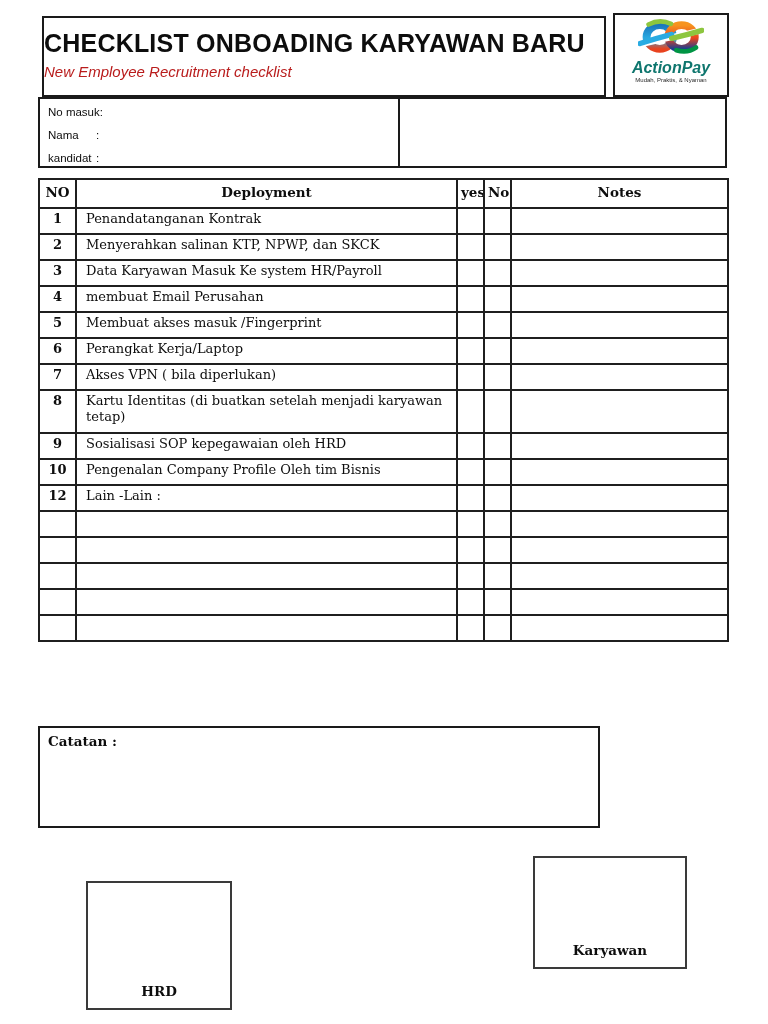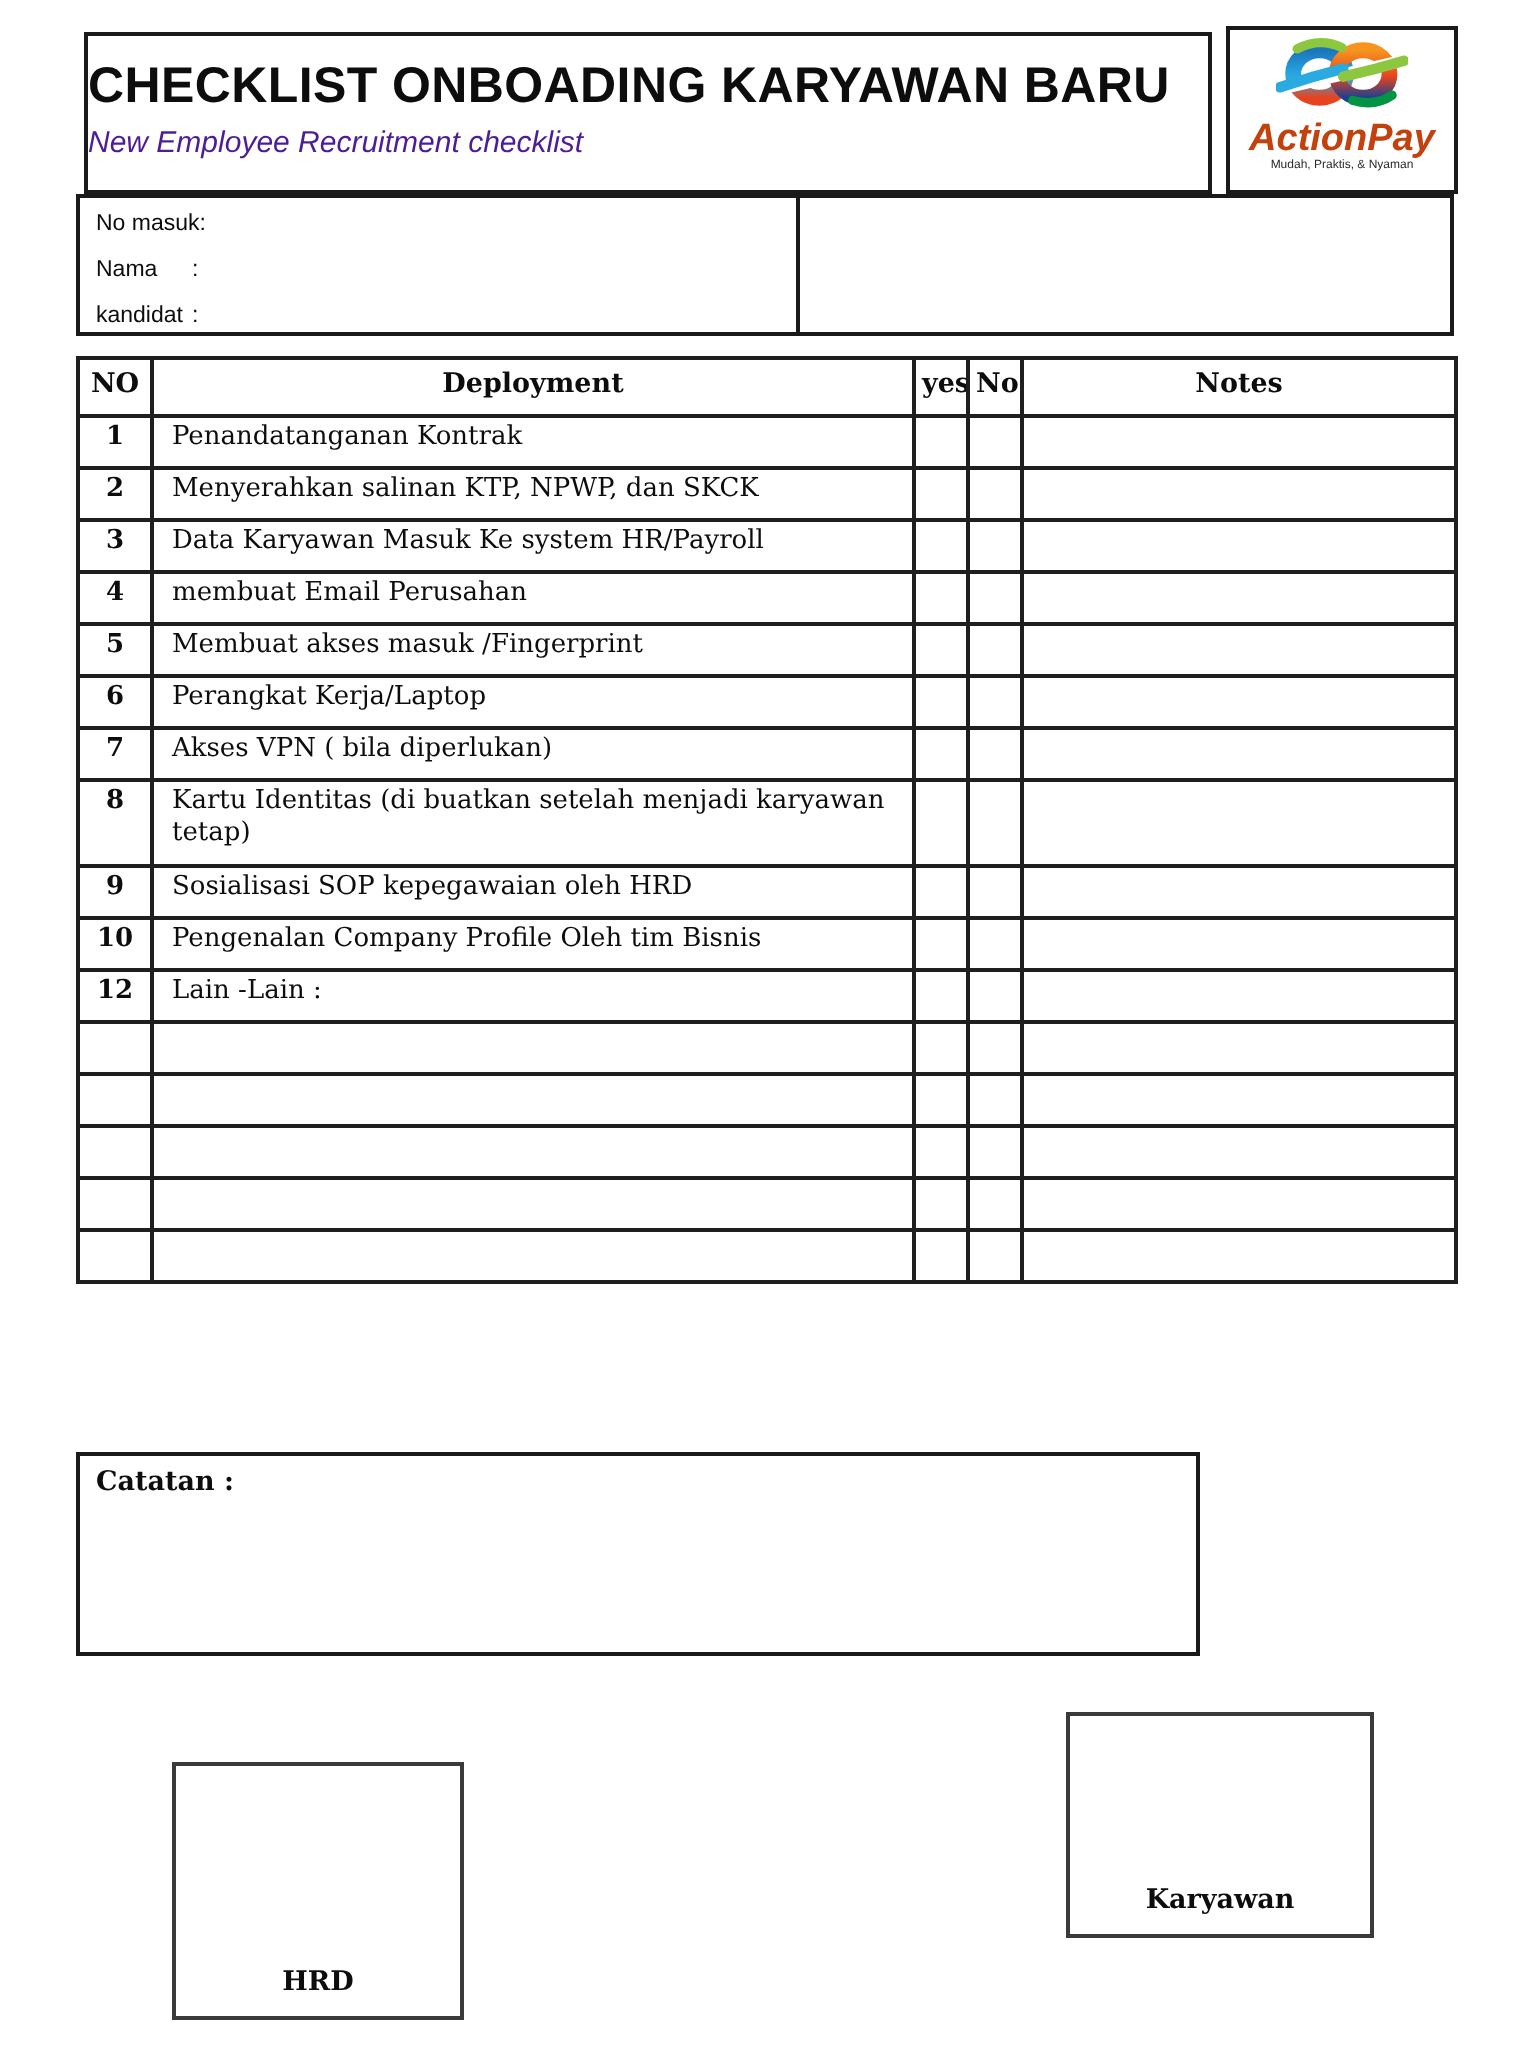--- a/index.html
+++ b/index.html
@@ -12,31 +12,31 @@
   .title-box {
     position:absolute; left:42px; top:16px; width:560px; height:77px;
     border:2px solid #1a1a1a; text-align:left; background:#fff;
   }
   .page-title {
     margin-top:11px; font-family:"Liberation Sans", sans-serif;
     font-weight:bold; font-size:25px; letter-spacing:0.2px; color:#0d0d0d;
   }
   .page-subtitle {
     margin-top:5px; font-family:"Liberation Sans", sans-serif;
-    font-style:italic; font-size:15px; color:#4c1d95;
+    font-style:italic; font-size:15px; color:#b91c1c;
   }
   .logo-box {
     position:absolute; left:613px; top:13px; width:112px; height:80px;
     border:2px solid #1a1a1a; background:#fff;
     display:flex; flex-direction:column; align-items:center; justify-content:flex-start;
   }
   .logo-icon { margin-top:1px; }
   .logo-brand {
     font-family:"Liberation Sans", sans-serif; font-weight:bold; font-style:italic;
-    font-size:19px; color:#c2410c; line-height:1; margin-top:-2px;
+    font-size:16px; color:#0f766e; line-height:1; margin-top:-2px;
   }
   .logo-tagline {
     font-family:"Liberation Sans", sans-serif; font-size:6px; color:#2a2a2a; margin-top:1px;
   }
 
   
   .info-box {
     position:absolute; left:38px; top:97px; width:689px; height:71px;
     border:2px solid #1a1a1a; background:#fff; box-sizing:border-box;
   }

